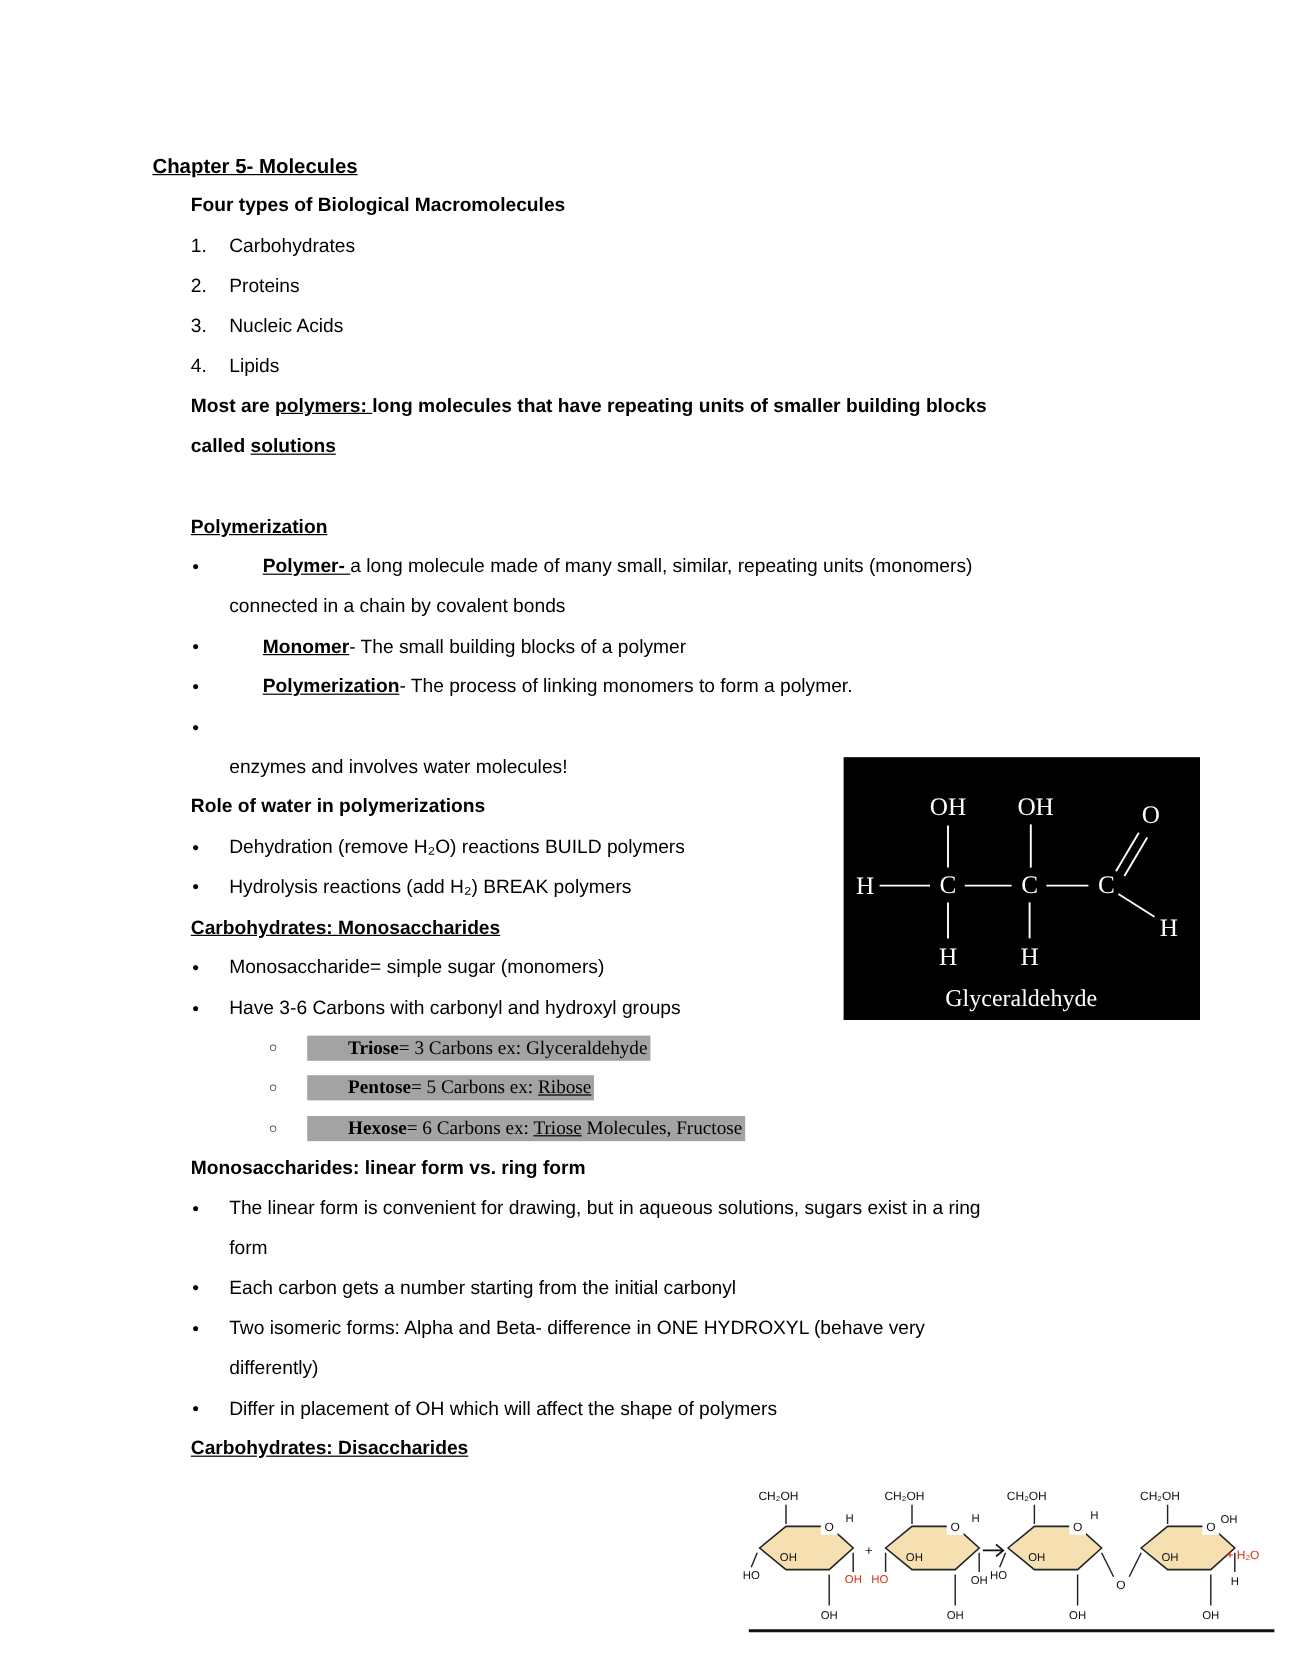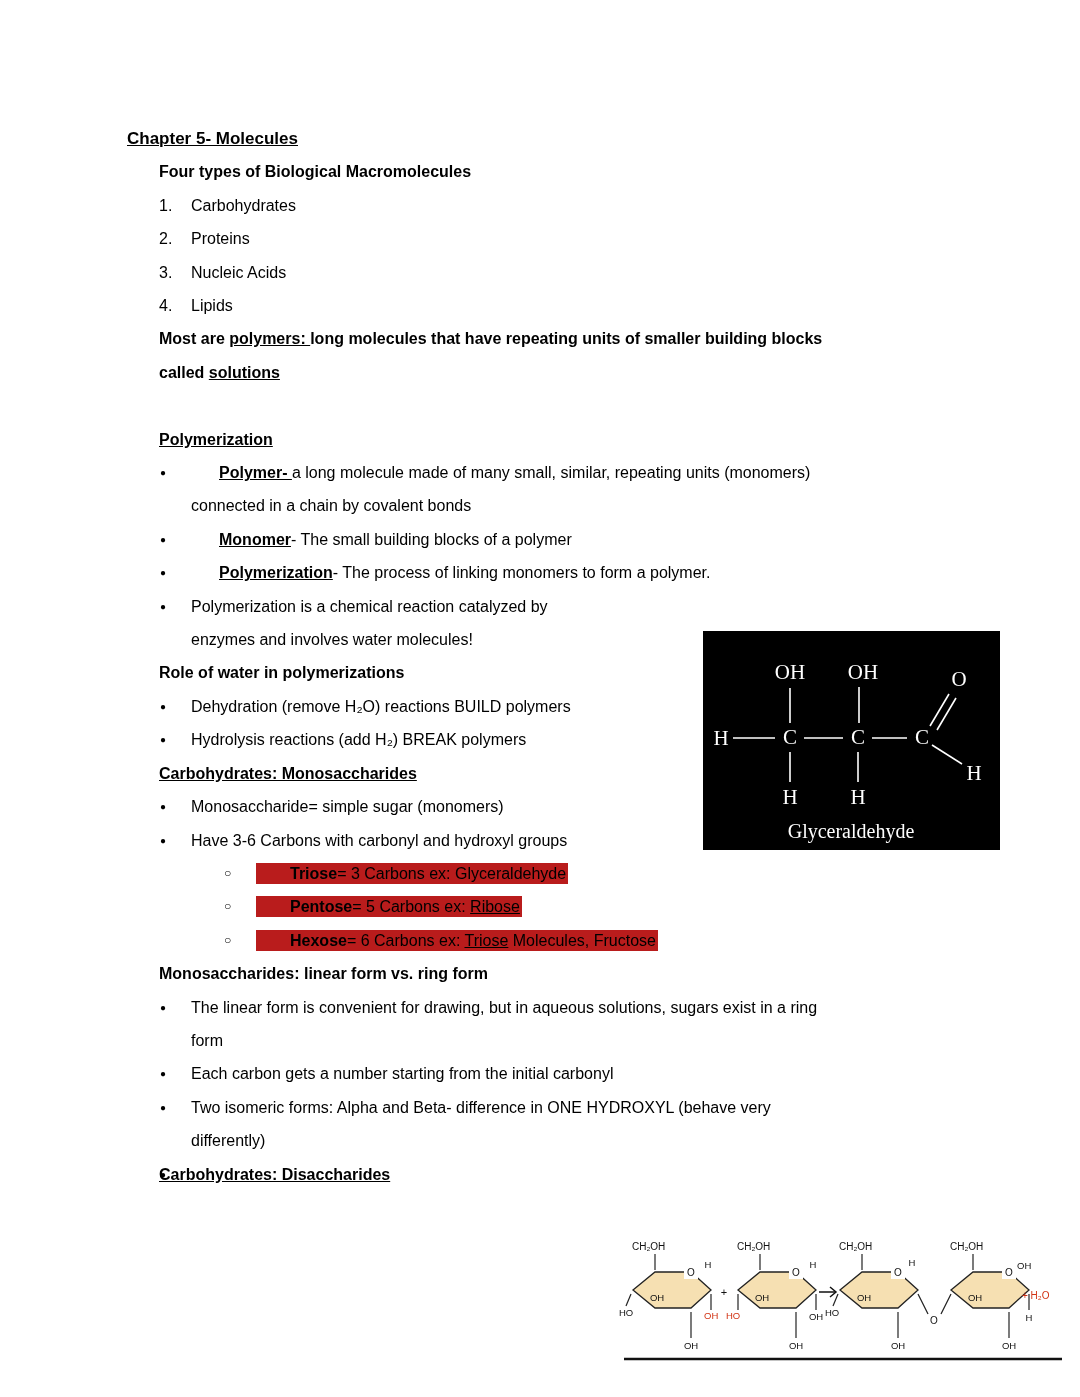--- a/index.html
+++ b/index.html
@@ -14,21 +14,21 @@
   .b { font-weight:700;margin-left:32px; }
   .u { text-decoration:underline; }
   .spacer { height:33.4px; }
   .li { position:relative; padding-left:64px; }
   .li > .marker { position:absolute; left:33px; top:0; }
   .li.num > .marker { left:32px; font-size:16px; }
   .marker.disc { font-size:10px; }
   .l2 { padding-left:129px; }
   .l2 > .marker { left:97px; font-size:12px; }
   .lead { font-weight:700; text-decoration:underline;margin-left:28px; }
-  .hl { background:#b91c1c; padding:2px 2px; }
+  .hl { background:#a3a3a3; padding:2px 2px;font-family:Liberation Serif, serif; }
   .fig1 {
     position:absolute; left:703px; top:631px; width:297px; height:219px;
     background:#000000;
   }
   .fig2 { position:absolute; left:618px; top:1232px; width:447px; height:135px; }
   svg text { font-family:"Liberation Sans", sans-serif; }
   .serif text { font-family:"Liberation Serif", serif; }
 </style>
 </head>
 <body>
@@ -73,21 +73,21 @@
   <div class="line li">
     <span class="marker disc">●</span>
     <span class="lead">Monomer</span><span>- The small building blocks of a polymer</span>
   </div>
   <div class="line li">
     <span class="marker disc">●</span>
     <span class="lead">Polymerization</span><span>- The process of linking monomers to form a polymer.</span>
   </div>
   <div class="line li">
     <span class="marker disc">●</span>
-    <span>Polymerization is a chemical reaction catalyzed by</span><br>
+    <br>
     <span>enzymes and involves water molecules!</span>
   </div>
 
   <div class="line b">Role of water in polymerizations</div>
 
   <div class="line li">
     <span class="marker disc">●</span>
     <span>Dehydration (remove H₂O) reactions BUILD polymers</span>
   </div>
   <div class="line li">
@@ -130,20 +130,21 @@
     <span class="marker disc">●</span>
     <span>Each carbon gets a number starting from the initial carbonyl</span>
   </div>
   <div class="line li">
     <span class="marker disc">●</span>
     <span>Two isomeric forms: Alpha and Beta- difference in ONE HYDROXYL  (behave very</span><br>
     <span>differently)</span>
   </div>
   <div class="line li">
     <span class="marker disc">●</span>
+    <span>Differ in placement of OH which will affect the shape of polymers</span>
   </div>
 
   <div class="line b"><span class="u">Carbohydrates: Disaccharides</span></div>
 
 </div>
 
 <div class="fig1">
   <svg class="serif" width="297" height="219" viewBox="0 0 297 219">
     <g stroke="#ffffff" stroke-width="1.6">
       <line x1="30" y1="107" x2="72" y2="107"></line>

